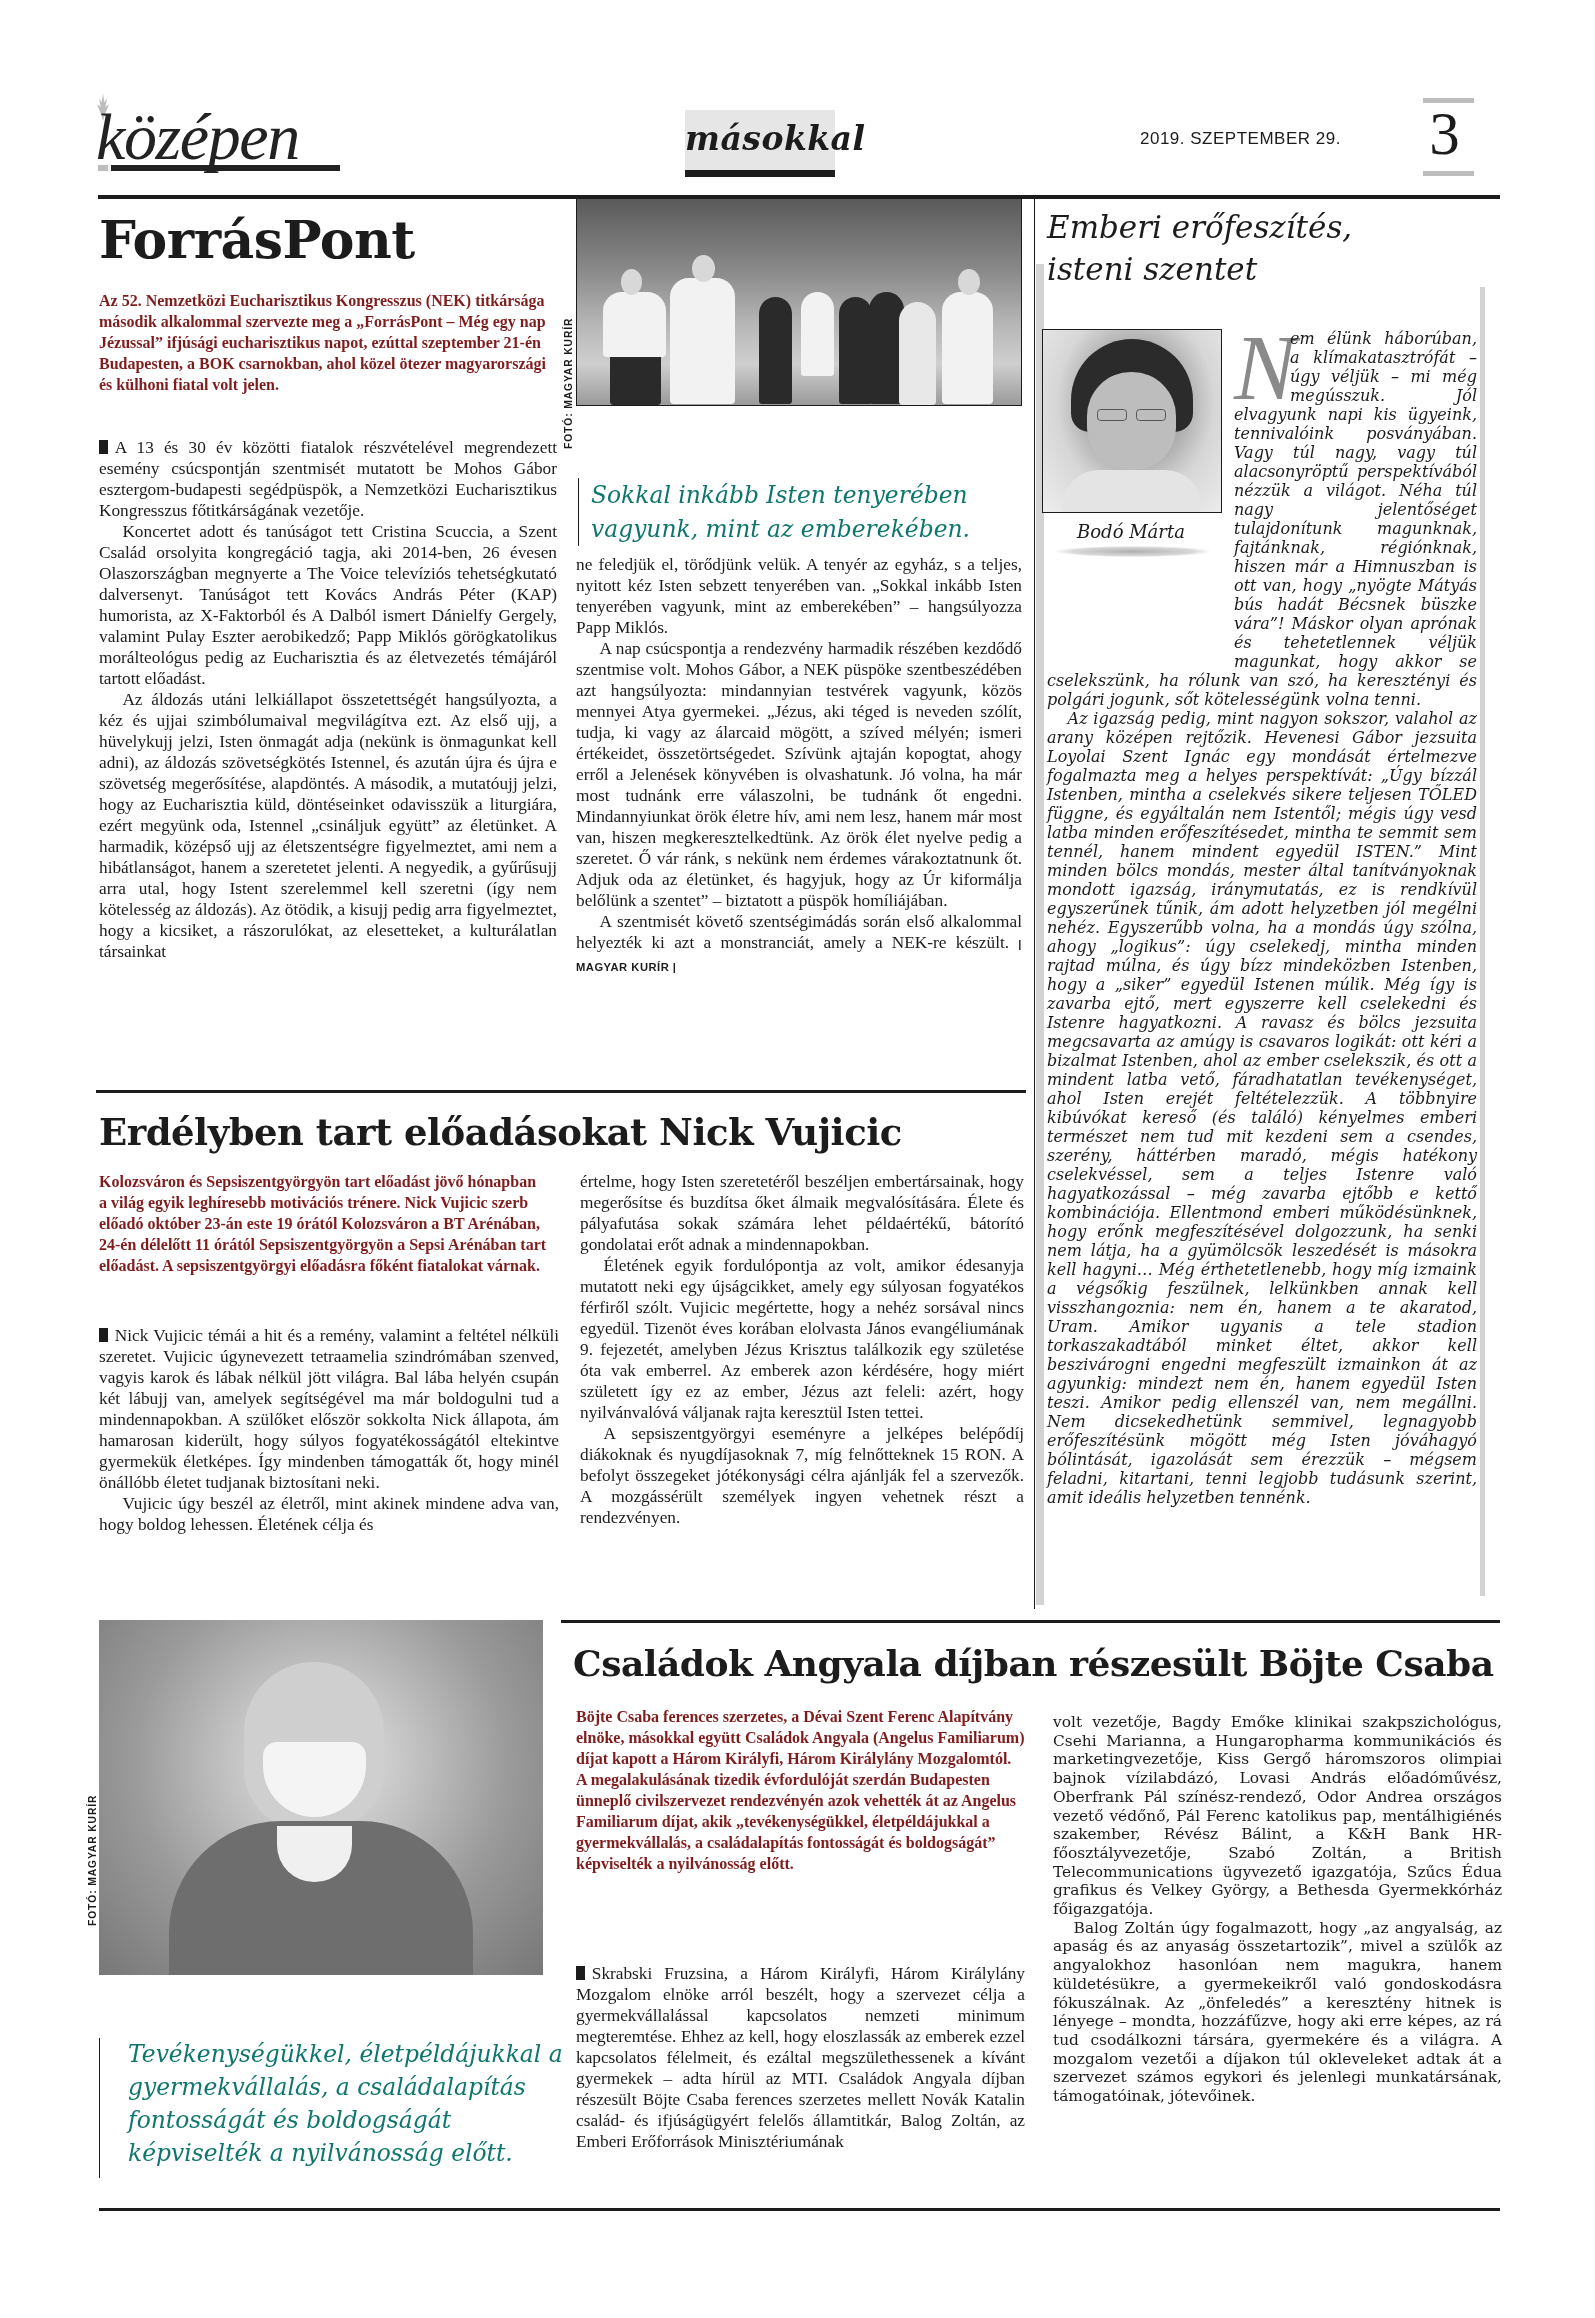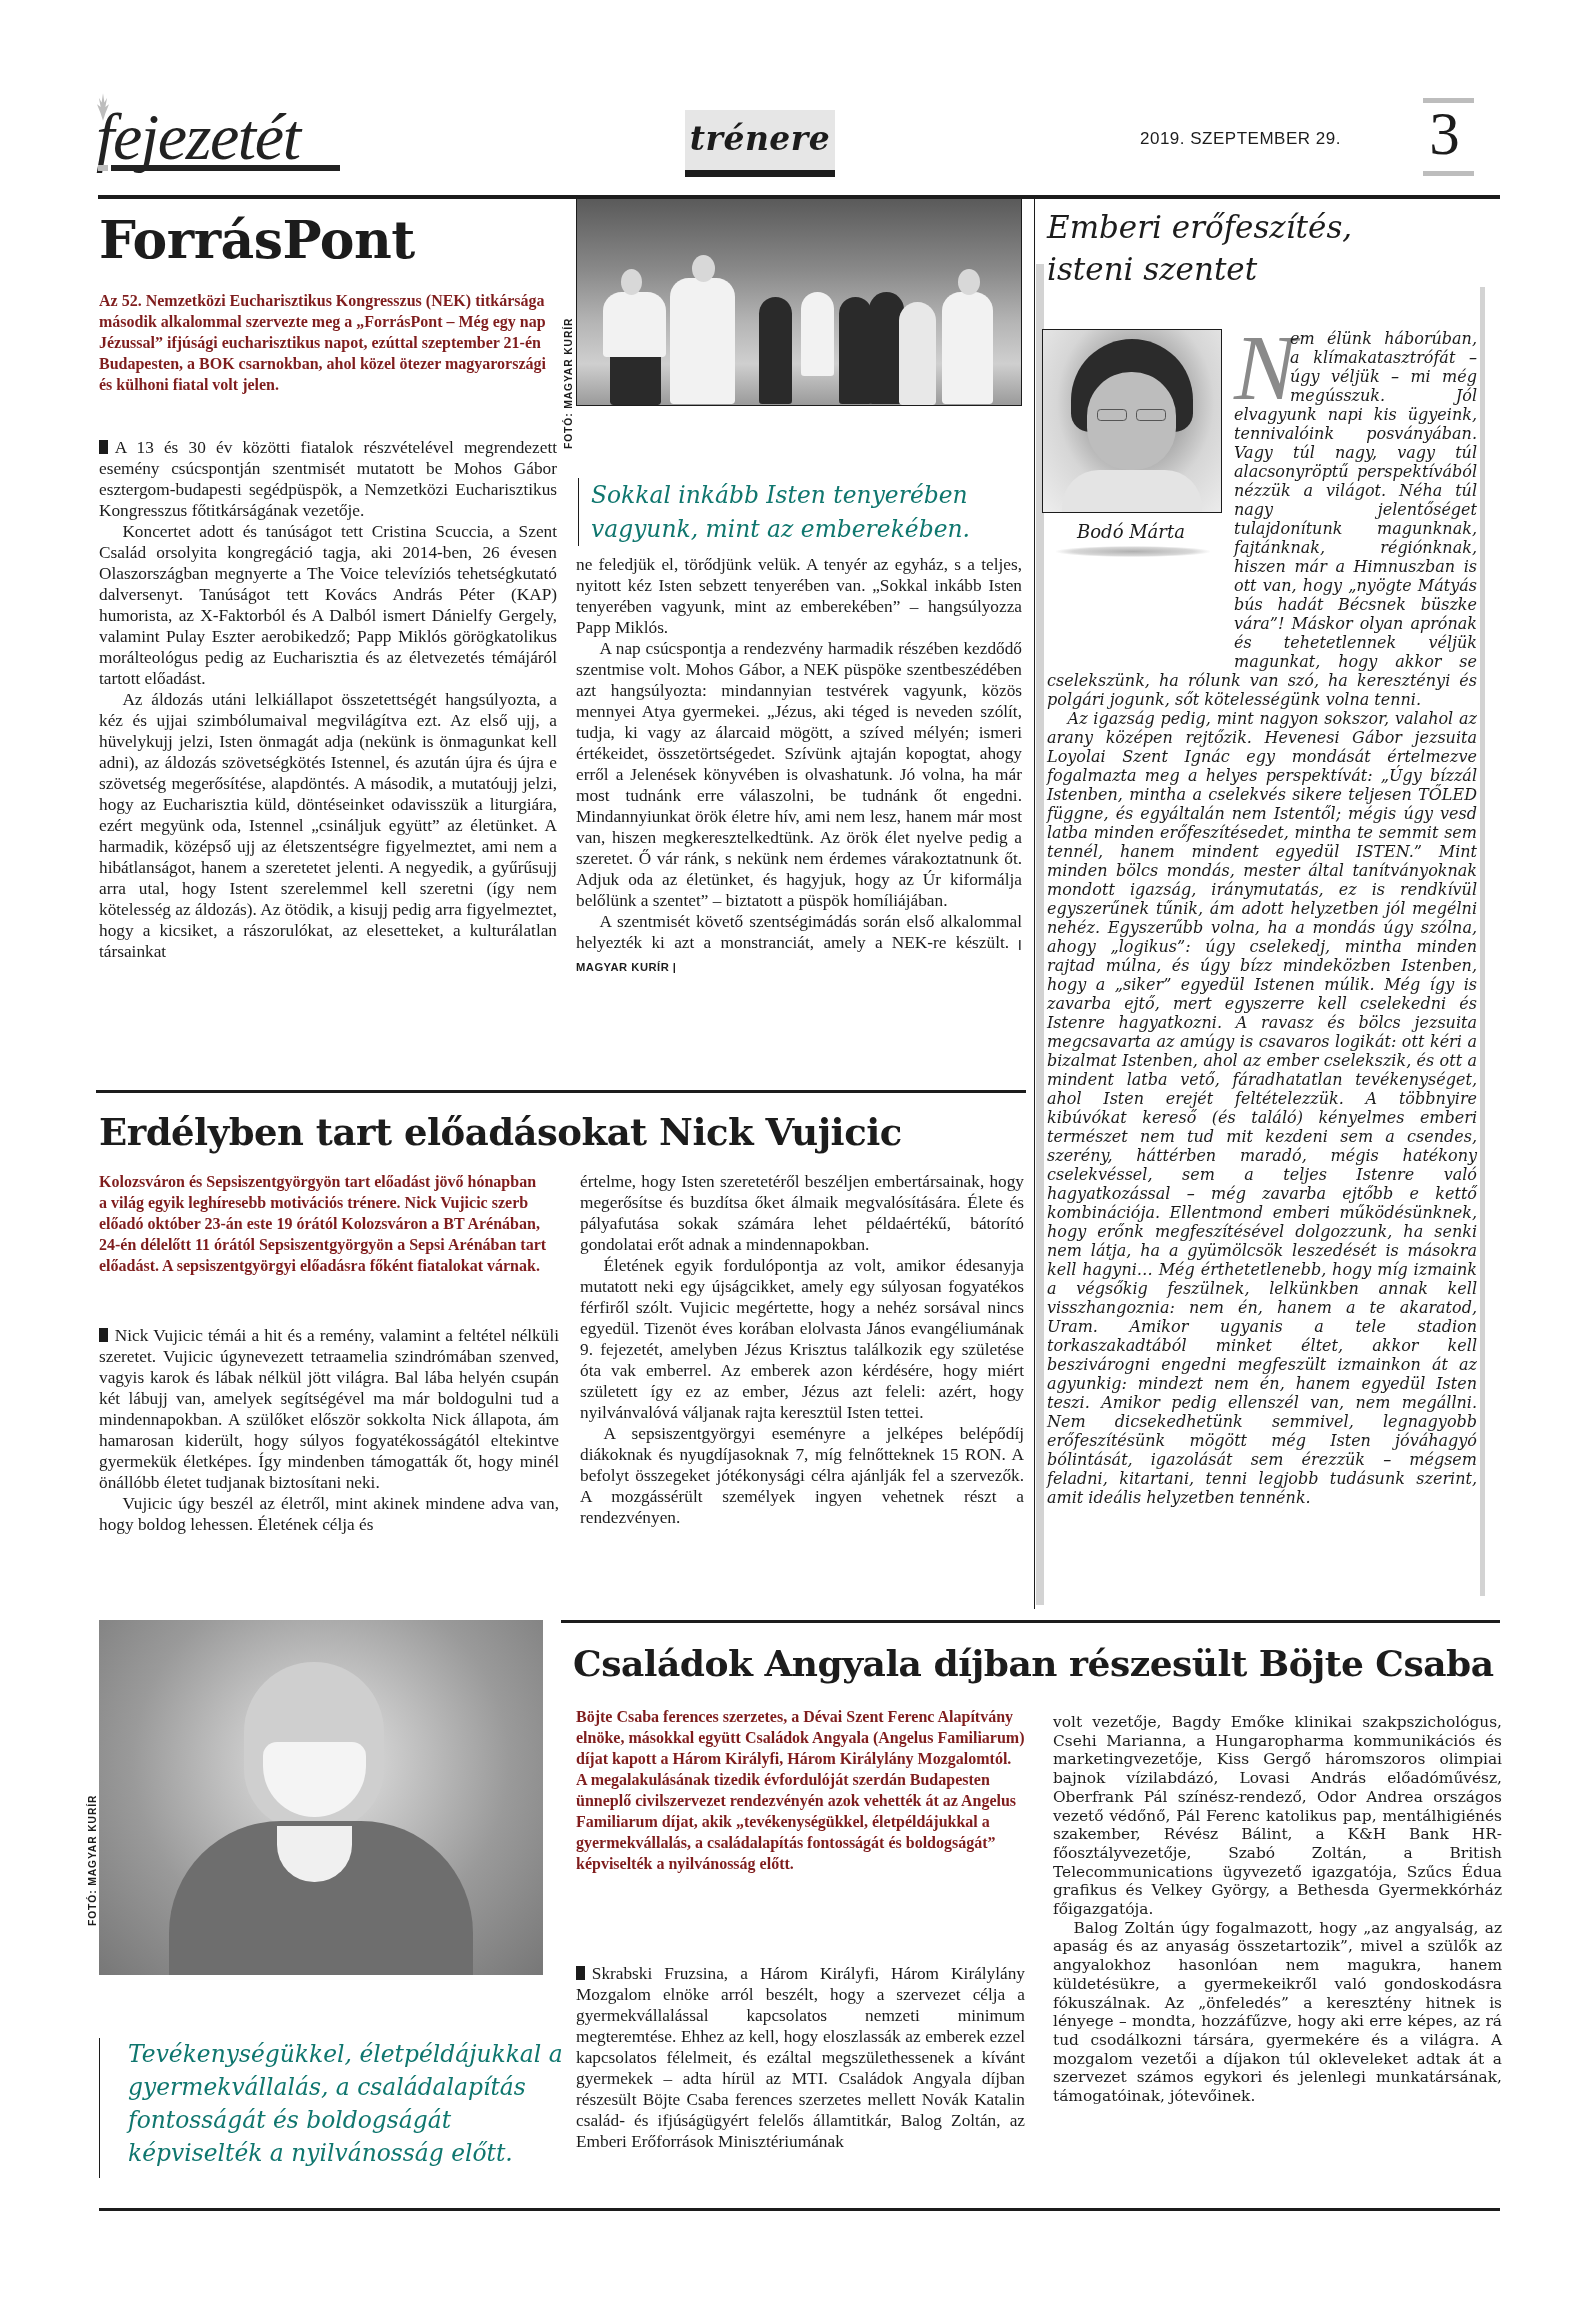--- a/index.html
+++ b/index.html
@@ -64,27 +64,27 @@
   .author-name { font-family: "DejaVu Serif", serif; font-style: italic; font-size: 18px; color: #1c1c1c; text-align: center; }
   .author-shadow { background: radial-gradient(ellipse at center, #b0b0b0 0%, #d8d8d8 55%, rgba(255,255,255,0) 72%); }
 </style>
 </head>
 <body>
 
 <div class="abs mast-logo">
   <svg class="flame" viewBox="0 0 26 60">
     <path d="M13 0 L16 20 L22 10 L18 30 L26 24 L18 44 L13 60 L8 44 L0 24 L8 30 L4 10 L10 20 Z" fill="#bdbdbd"></path>
   </svg>
-  <span class="word">fejezetét</span>
+  <span class="word">középen</span>
   <div class="bar-grey"></div>
   <div class="bar-dark"></div>
 </div>
 
 <div class="abs section-tab">
-  <span>trénere</span>
+  <span>másokkal</span>
   <div class="under"></div>
 </div>
 
 <div class="abs date">2019. SZEPTEMBER 29.</div>
 <div class="abs pageno-bar-top"></div>
 <div class="abs pageno">3</div>
 <div class="abs pageno-bar-bot"></div>
 
 <div class="abs rule-top"></div>
 

